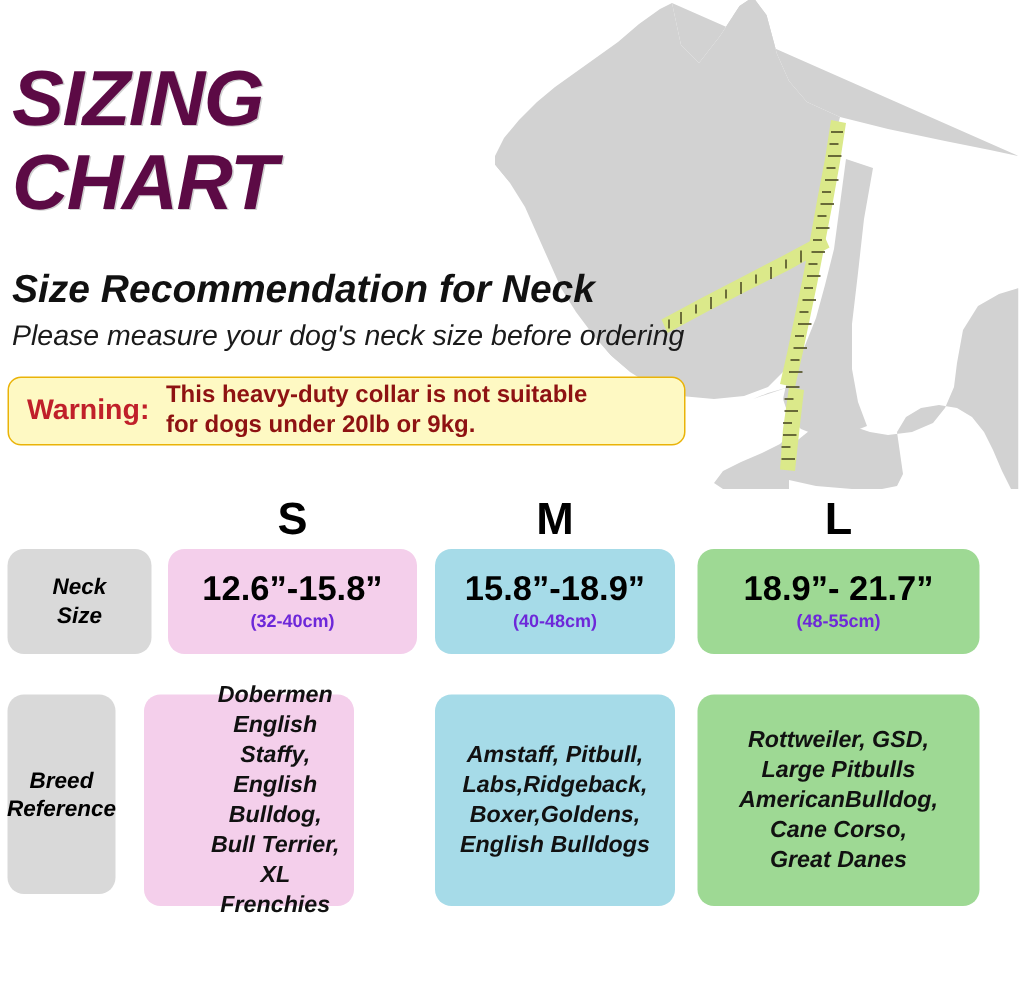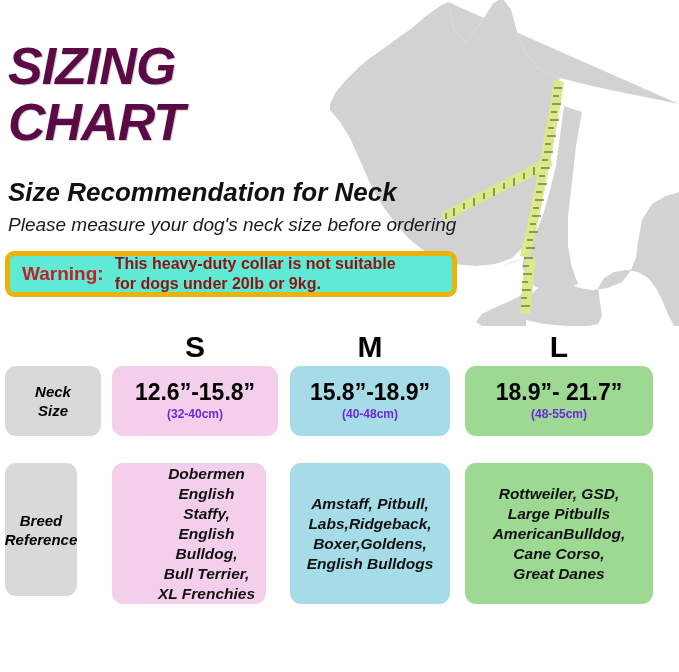--- a/index.html
+++ b/index.html
@@ -69,23 +69,23 @@
   }
 
   
   #warning-box {
     position: absolute;
     left: 5px;
     top: 251px;
     width: 452px;
     height: 46px;
     box-sizing: border-box;
-    border: 5px solid #eab308;
+    border: 1px solid #eab308;
     border-radius: 9px;
-    background: #5eead4;
+    background: #fef9c3;
     display: flex;
     align-items: center;
     z-index: 3;
   }
   #warning-label {
     font-weight: bold;
     font-size: 19px;
     color: #c0202a;
     padding-left: 12px;
     white-space: nowrap;
@@ -460,21 +460,21 @@
     <div class="cell cell-l" style="left:465px;width:188px;height:70px;">
       <div class="neck-primary">18.9”- 21.7”</div>
       <div class="neck-secondary">(48-55cm)</div>
     </div>
   </div>
 
 
   <div class="tbl-row" style="height:141px;">
     <div class="cell cell-label" style="left:5px;width:72px;height:133px;">Breed
 Reference</div>
-    <div class="cell cell-s" style="left:112px;width:154px;height:141px;padding-left:35px;">
+    <div class="cell cell-s" style="left:96px;width:140px;height:141px;padding-left:35px;">
       <div class="breed-text">Dobermen English
 Staffy,
 English Bulldog,
 Bull Terrier,
 XL Frenchies</div>
     </div>
     <div class="cell cell-m" style="left:290px;width:160px;height:141px;">
       <div class="breed-text">Amstaff, Pitbull,
 Labs,Ridgeback,
 Boxer,Goldens,

